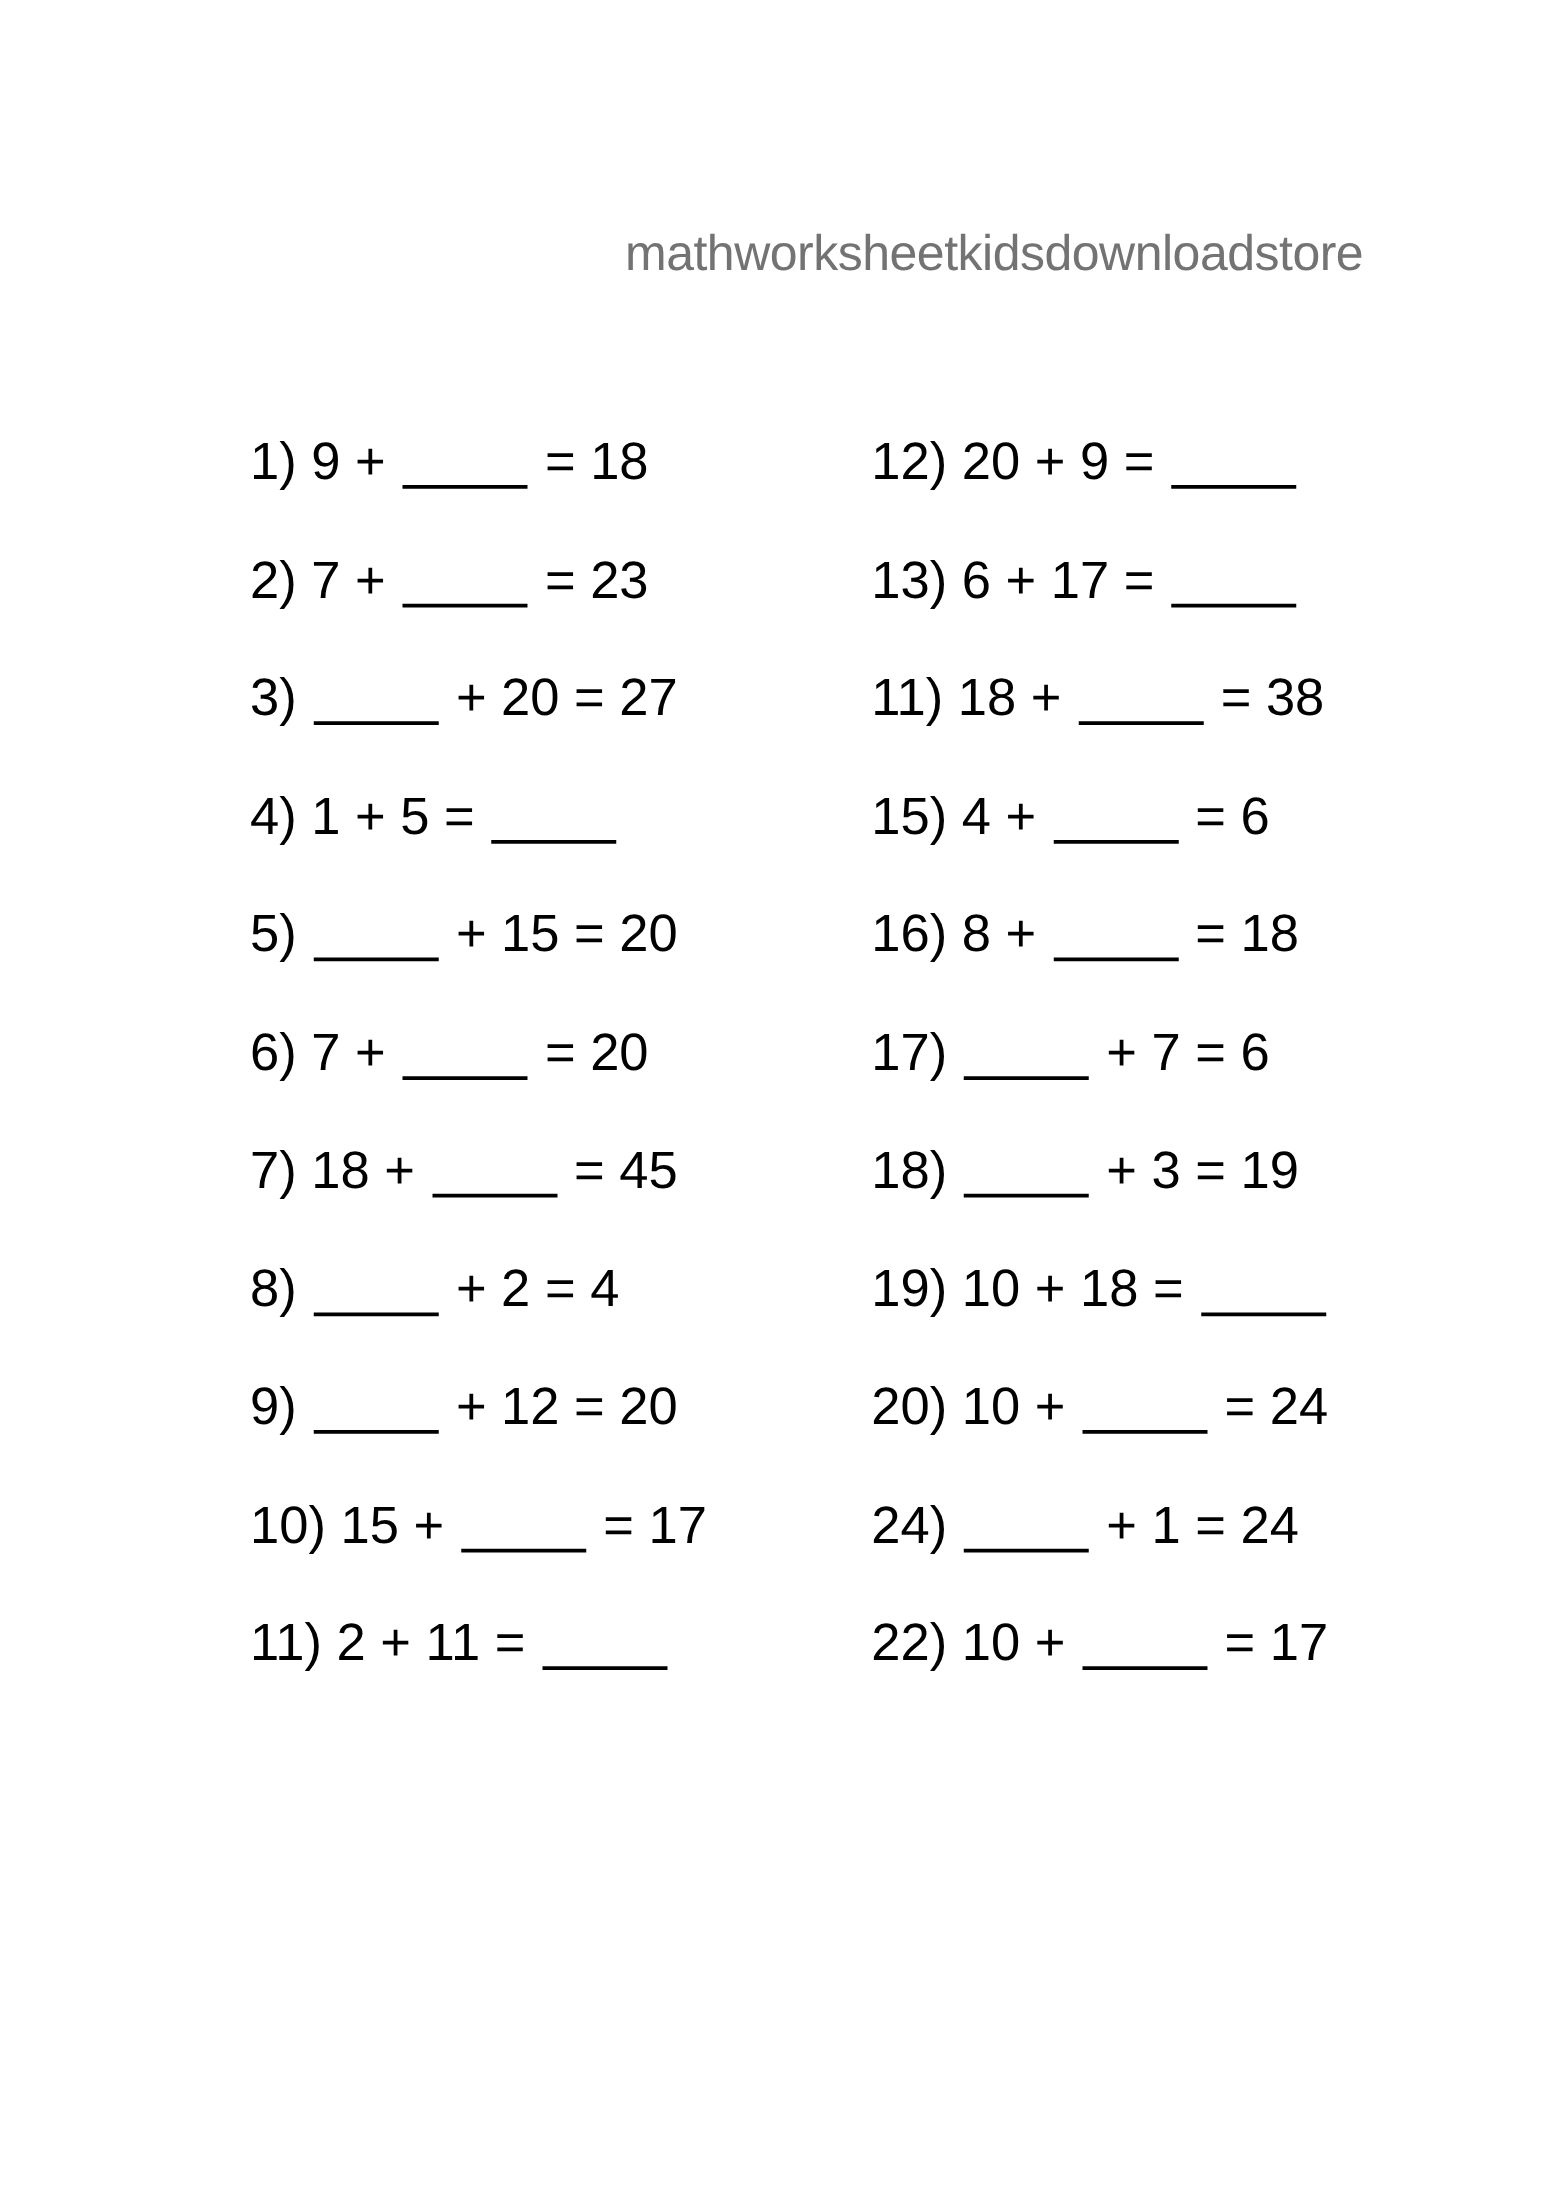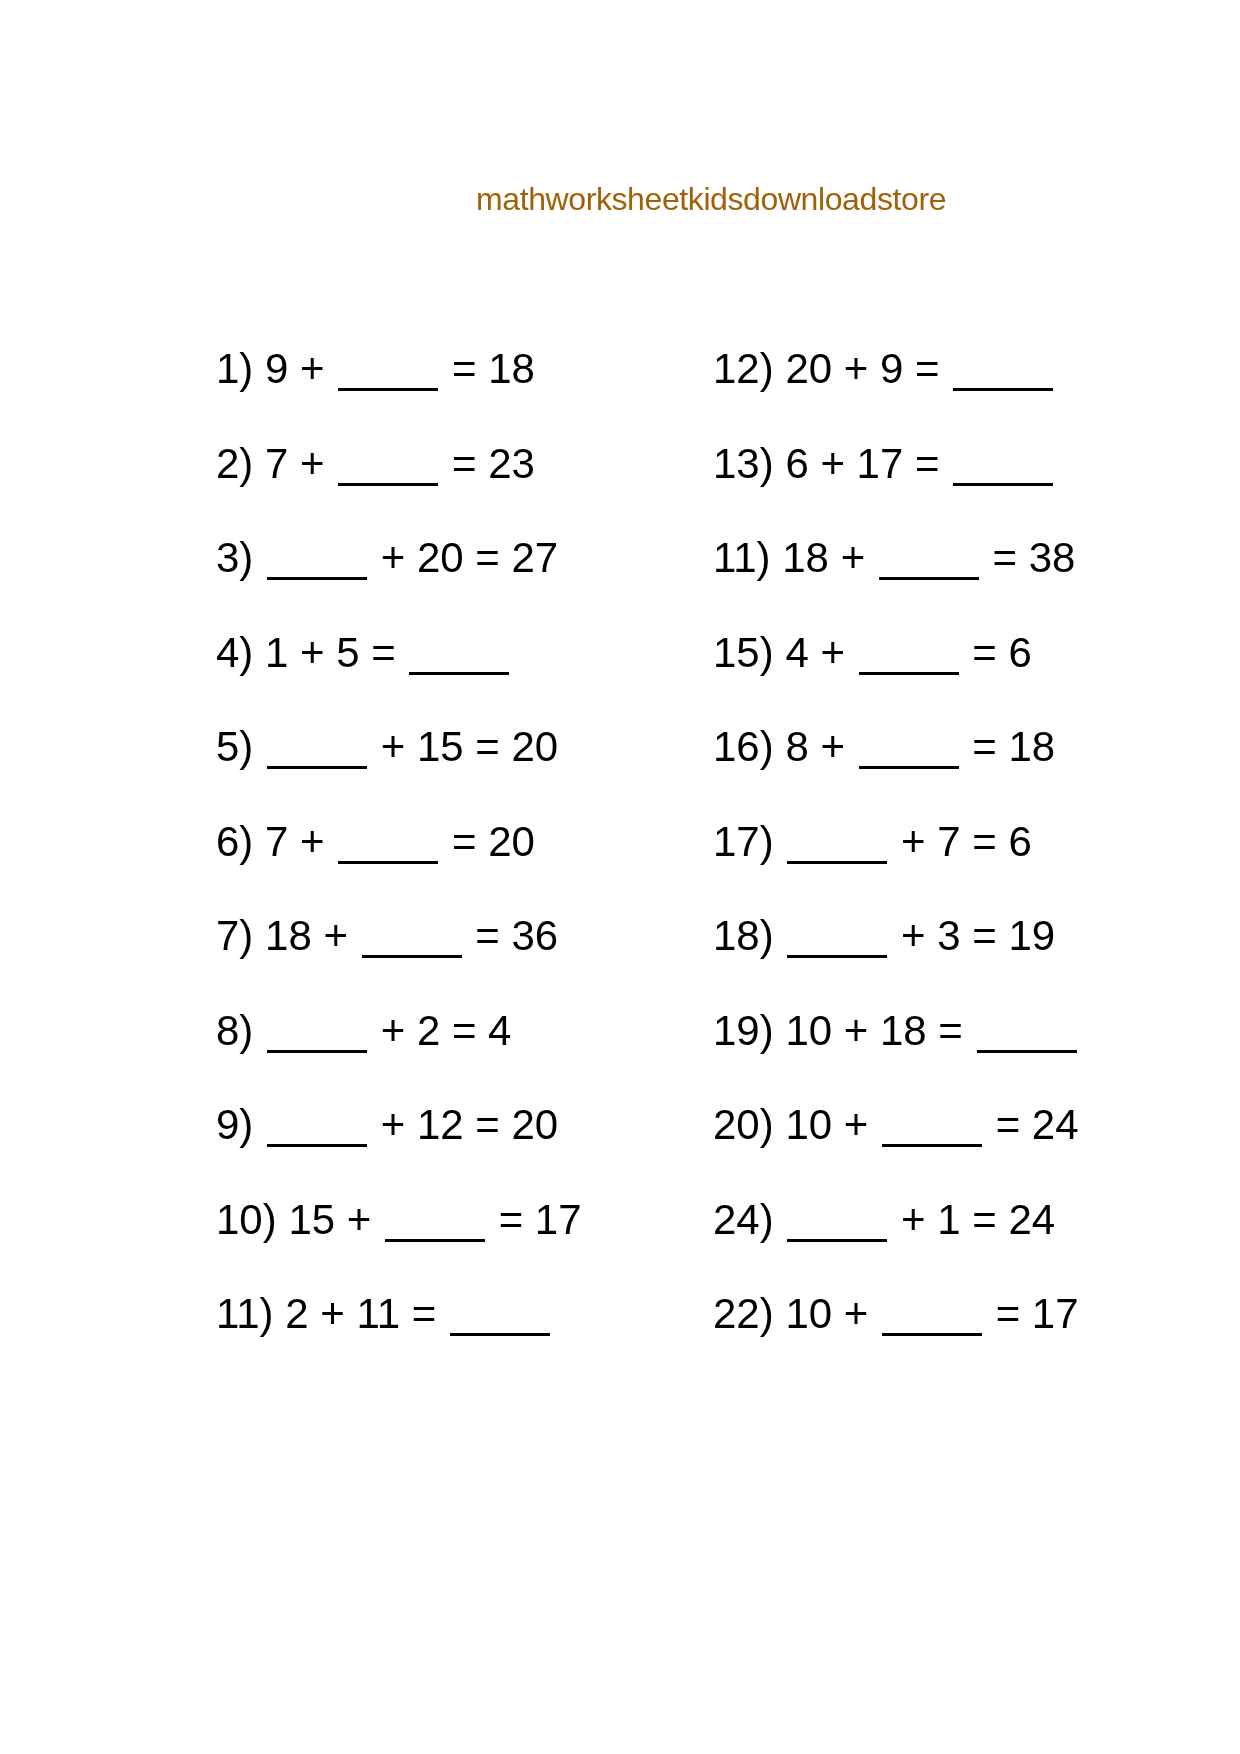--- a/index.html
+++ b/index.html
@@ -27,43 +27,42 @@
       left: 300px;
       top: 96px;
       font-size: 57px;
       line-height: 1;
       color: #000000;
       white-space: nowrap;
       letter-spacing: -0.2px;
     }
     .subtitle {
       position: absolute;
-      left: 476px;
+      left: 500px;
       top: 183px;
-      font-size: 32px;
+      font-size: 40px;
       line-height: 1;
-      color: #a16207;
+      color: #737373;
       white-space: nowrap;
       letter-spacing: -0.4px;
     }
     .column {
       position: absolute;
       top: 348px;
     }
     .column.left { left: 200px; }
     .column.right { left: 697px; }
     .problem {
       position: absolute;
       left: 0;
       height: 60px;
       font-size: 42px;
       line-height: 1;
       white-space: nowrap;
       color: #000000;
-      margin-left: 16px;
     }
     .problem .num { margin-right: 0; }
     .problem .blank {
       display: inline-block;
       width: 100px;
       height: 40px;
       border-bottom: 3px solid #000000;
       vertical-align: -8px;
       margin: 0 2px;
     }
@@ -75,21 +74,21 @@
 <div class="page">
   <div class="subtitle">mathworksheetkidsdownloadstore</div>
 
   <div class="column left" id="col-left">
       <div class="problem" style="top: 0px;"><span class="num">1)</span> <span class="seg">9 +</span> <span class="blank"></span> <span class="seg">= 18</span></div>
       <div class="problem" style="top: 94.5px;"><span class="num">2)</span> <span class="seg">7 +</span> <span class="blank"></span> <span class="seg">= 23</span></div>
       <div class="problem" style="top: 189px;"><span class="num">3)</span> <span class="blank"></span> <span class="seg">+ 20 = 27</span></div>
       <div class="problem" style="top: 283.5px;"><span class="num">4)</span> <span class="seg">1 + 5 =</span> <span class="blank"></span></div>
       <div class="problem" style="top: 378px;"><span class="num">5)</span> <span class="blank"></span> <span class="seg">+ 15 = 20</span></div>
       <div class="problem" style="top: 472.5px;"><span class="num">6)</span> <span class="seg">7 +</span> <span class="blank"></span> <span class="seg">= 20</span></div>
-      <div class="problem" style="top: 567px;"><span class="num">7)</span> <span class="seg">18 +</span> <span class="blank"></span> <span class="seg">= 36</span></div>
+      <div class="problem" style="top: 567px;"><span class="num">7)</span> <span class="seg">18 +</span> <span class="blank"></span> <span class="seg">= 45</span></div>
       <div class="problem" style="top: 661.5px;"><span class="num">8)</span> <span class="blank"></span> <span class="seg">+ 2 = 4</span></div>
       <div class="problem" style="top: 756px;"><span class="num">9)</span> <span class="blank"></span> <span class="seg">+ 12 = 20</span></div>
       <div class="problem" style="top: 850.5px;"><span class="num">10)</span> <span class="seg">15 +</span> <span class="blank"></span> <span class="seg">= 17</span></div>
       <div class="problem" style="top: 945px;"><span class="num">11)</span> <span class="seg">2 + 11 =</span> <span class="blank"></span></div>
     </div>
   <div class="column right" id="col-right">
       <div class="problem" style="top: 0px;"><span class="num">12)</span> <span class="seg">20 + 9 =</span> <span class="blank"></span></div>
       <div class="problem" style="top: 94.5px;"><span class="num">13)</span> <span class="seg">6 + 17 =</span> <span class="blank"></span></div>
       <div class="problem" style="top: 189px;"><span class="num">11)</span> <span class="seg">18 +</span> <span class="blank"></span> <span class="seg">= 38</span></div>
       <div class="problem" style="top: 283.5px;"><span class="num">15)</span> <span class="seg">4 +</span> <span class="blank"></span> <span class="seg">= 6</span></div>

